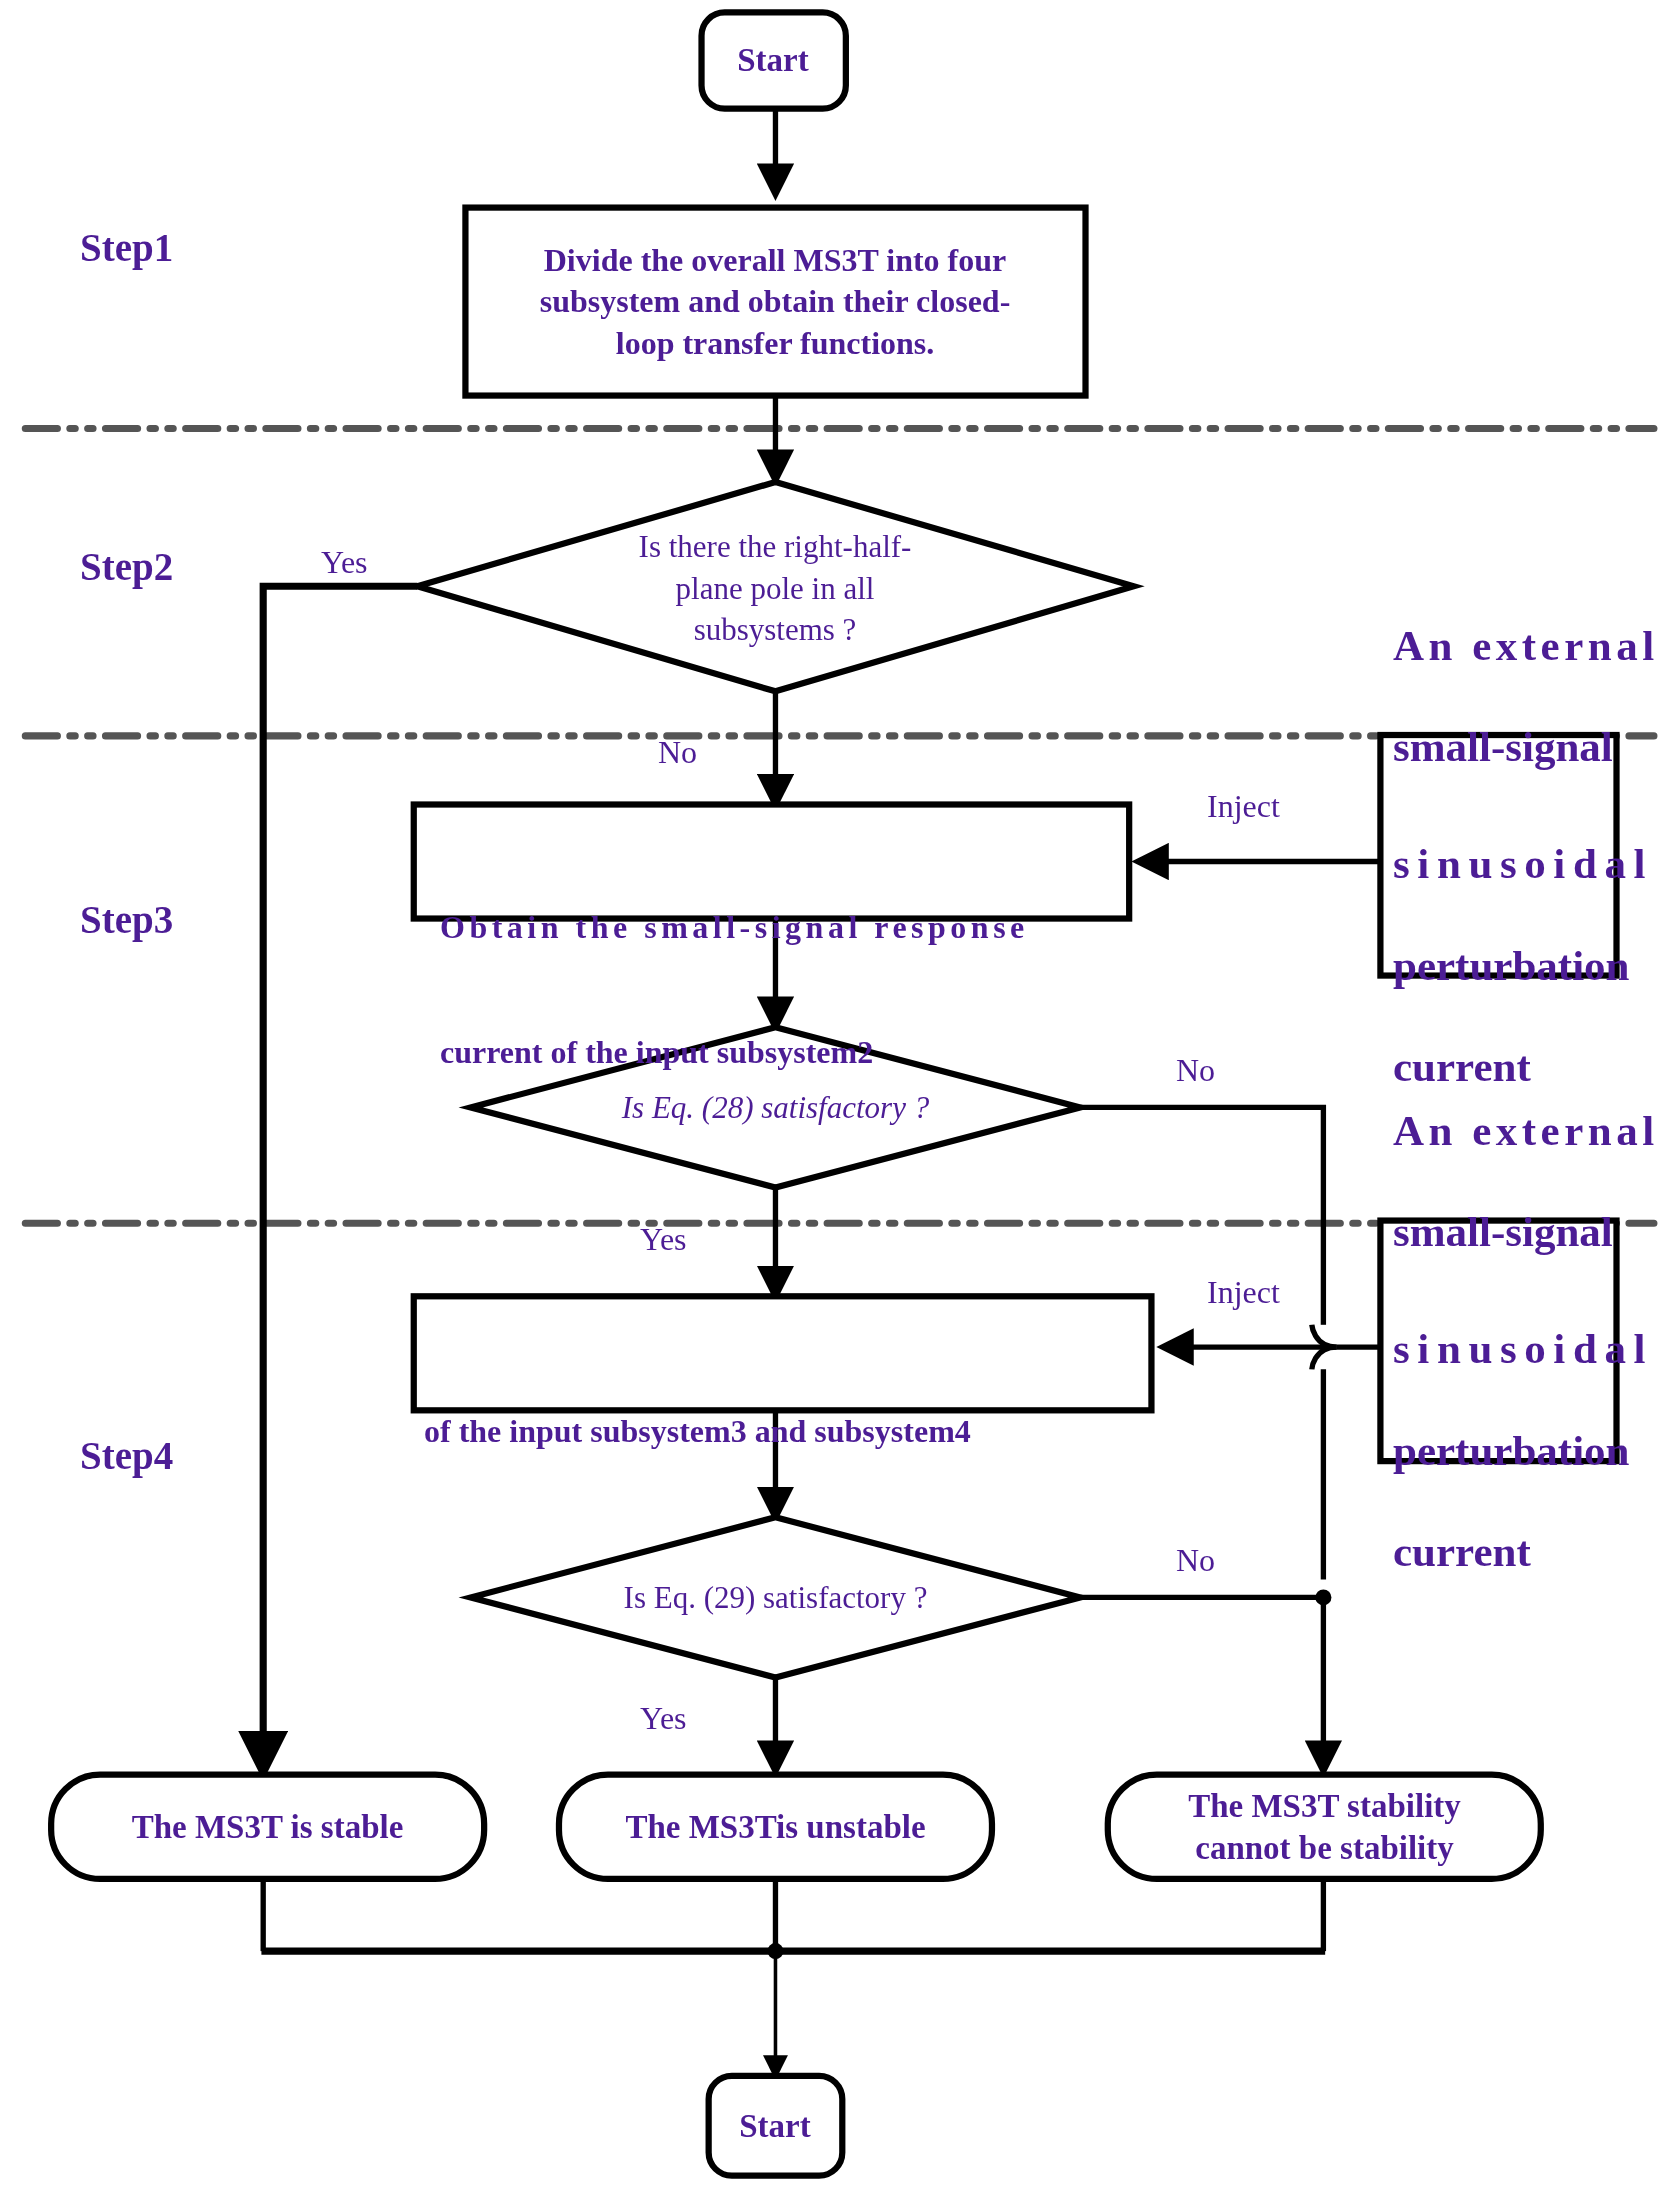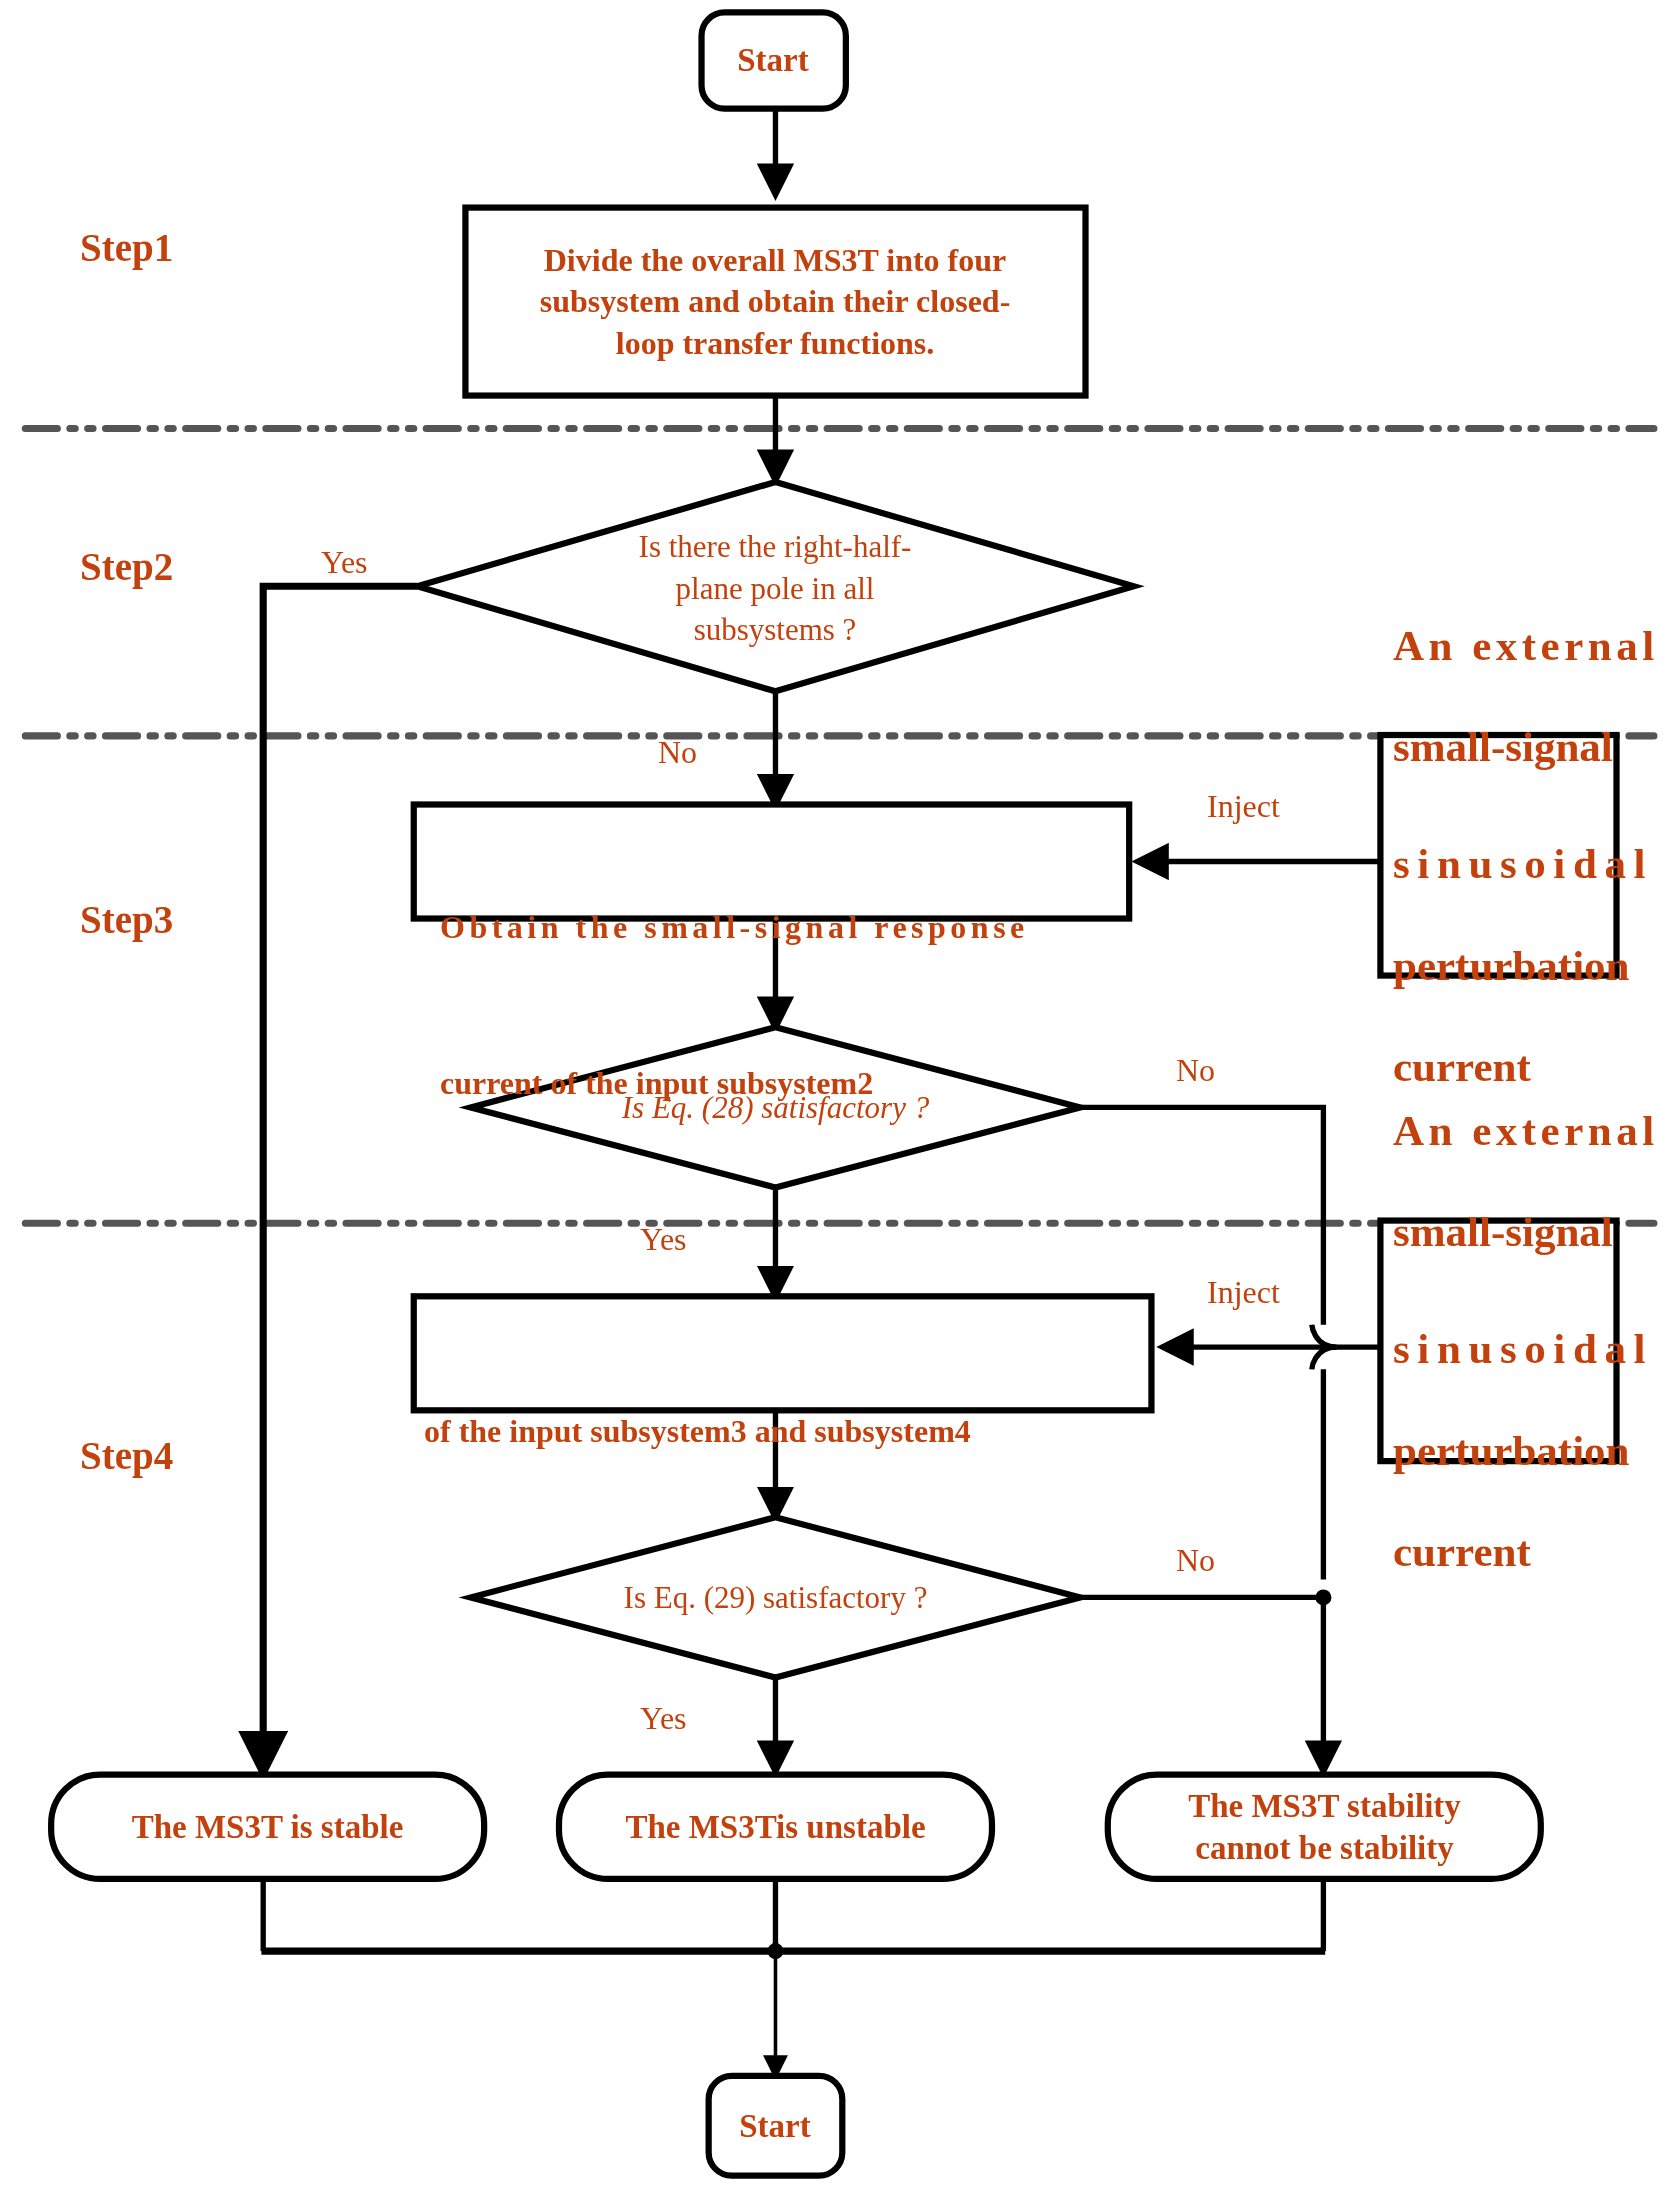--- a/index.html
+++ b/index.html
@@ -49,21 +49,21 @@
     stroke-dasharray: 36 14 6 14 6 14;
     stroke-linecap: round;
   }
   .junction {
     fill: #000000;
   }
 
   
   .lbl {
     position: absolute;
-    color: #c2410c;
+    color: #4c1d95;
     font-family: "Liberation Serif", "DejaVu Serif", serif;
     white-space: pre;
     line-height: 1.0;
   }
   .step-label {
     font-size: 39px;
     font-weight: bold;
     letter-spacing: 0px;
   }
   .branch-label {
@@ -210,21 +210,21 @@
   <span>plane pole in all</span>
   <span>subsystems ?</span>
 </div>
 
 <div class="lbl branch-label" style="left:321px; top:546px;">Yes</div>
 
 <div class="lbl branch-label" style="left:658px; top:736px;">No</div>
 
 <div class="lbl proc-text" style="left:440px; top:824px; width:704px; text-align:center;">
   <div class="tracking-wide" style="text-align:left;">Obtain the small-signal response</div>
-  <div style="text-align:left;margin-top:31px;">current of the input subsystem2</div>
+  <div style="text-align:left;">current of the input subsystem2</div>
 </div>
 
 <div class="lbl note-text left-block" style="left:1393px; top:741px; width:221px; height:230px;">
   <span class="tracking-wide">An external</span>
   <span>small-signal</span>
   <span class="tracking-wider">sinusoidal</span>
   <span>perturbation</span>
   <span>current</span>
 </div>
 

